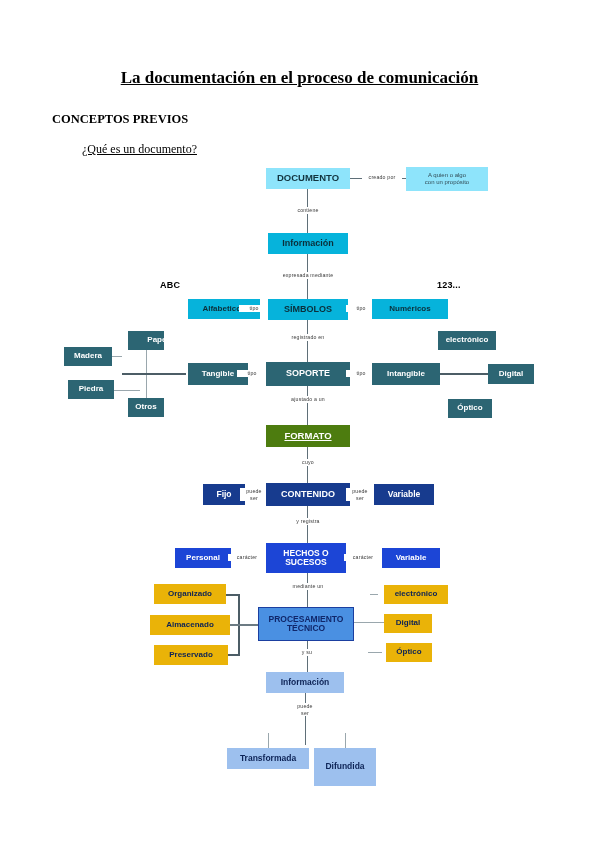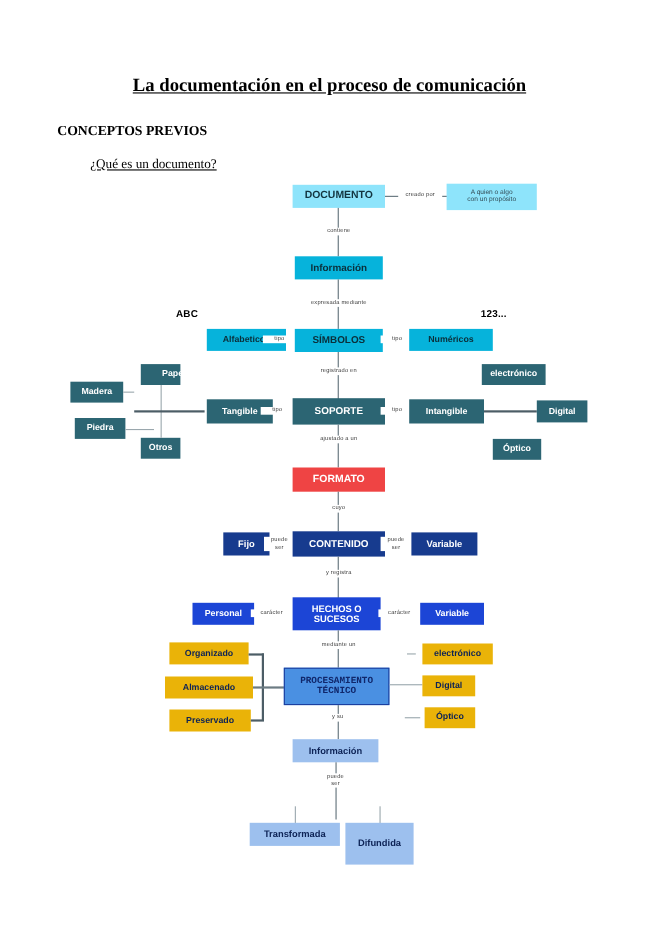--- a/index.html
+++ b/index.html
@@ -58,23 +58,23 @@
     white-space:pre-line;
     line-height:1.25;
     letter-spacing:.2px;
   }
 
   
   .cy-light{background:#8EE4FB;color:#12343f;}
   .cy-bright{background:#06B3DB;color:#0b2f3a;}
   .teal{background:#2C6573;color:#ffffff;}
   .navy{background:#173B8E;color:#ffffff;}
-  .black{background:#ef4444;color:#ffffff;}
+  .black{background:#4d7c0f;color:#ffffff;text-decoration:underline;}
   .royal{background:#1C45D6;color:#ffffff;}
-  .blue-mid{background:#4A90E2;color:#10276b;border:1px solid #1b3fa0;font-family:Liberation Mono, monospace;}
+  .blue-mid{background:#4A90E2;color:#10276b;border:1px solid #1b3fa0;}
   .blue-soft{background:#eab308;color:#0d2356;}
   .blue-pale{background:#9DC0EE;color:#0d2356;}
   .plain{color:#000;font-family:"Liberation Sans",sans-serif;font-weight:bold;}
 </style>
 </head>
 <body>
 
 <div class="page">
 
   <div id="section-heading">CONCEPTOS PREVIOS</div>

